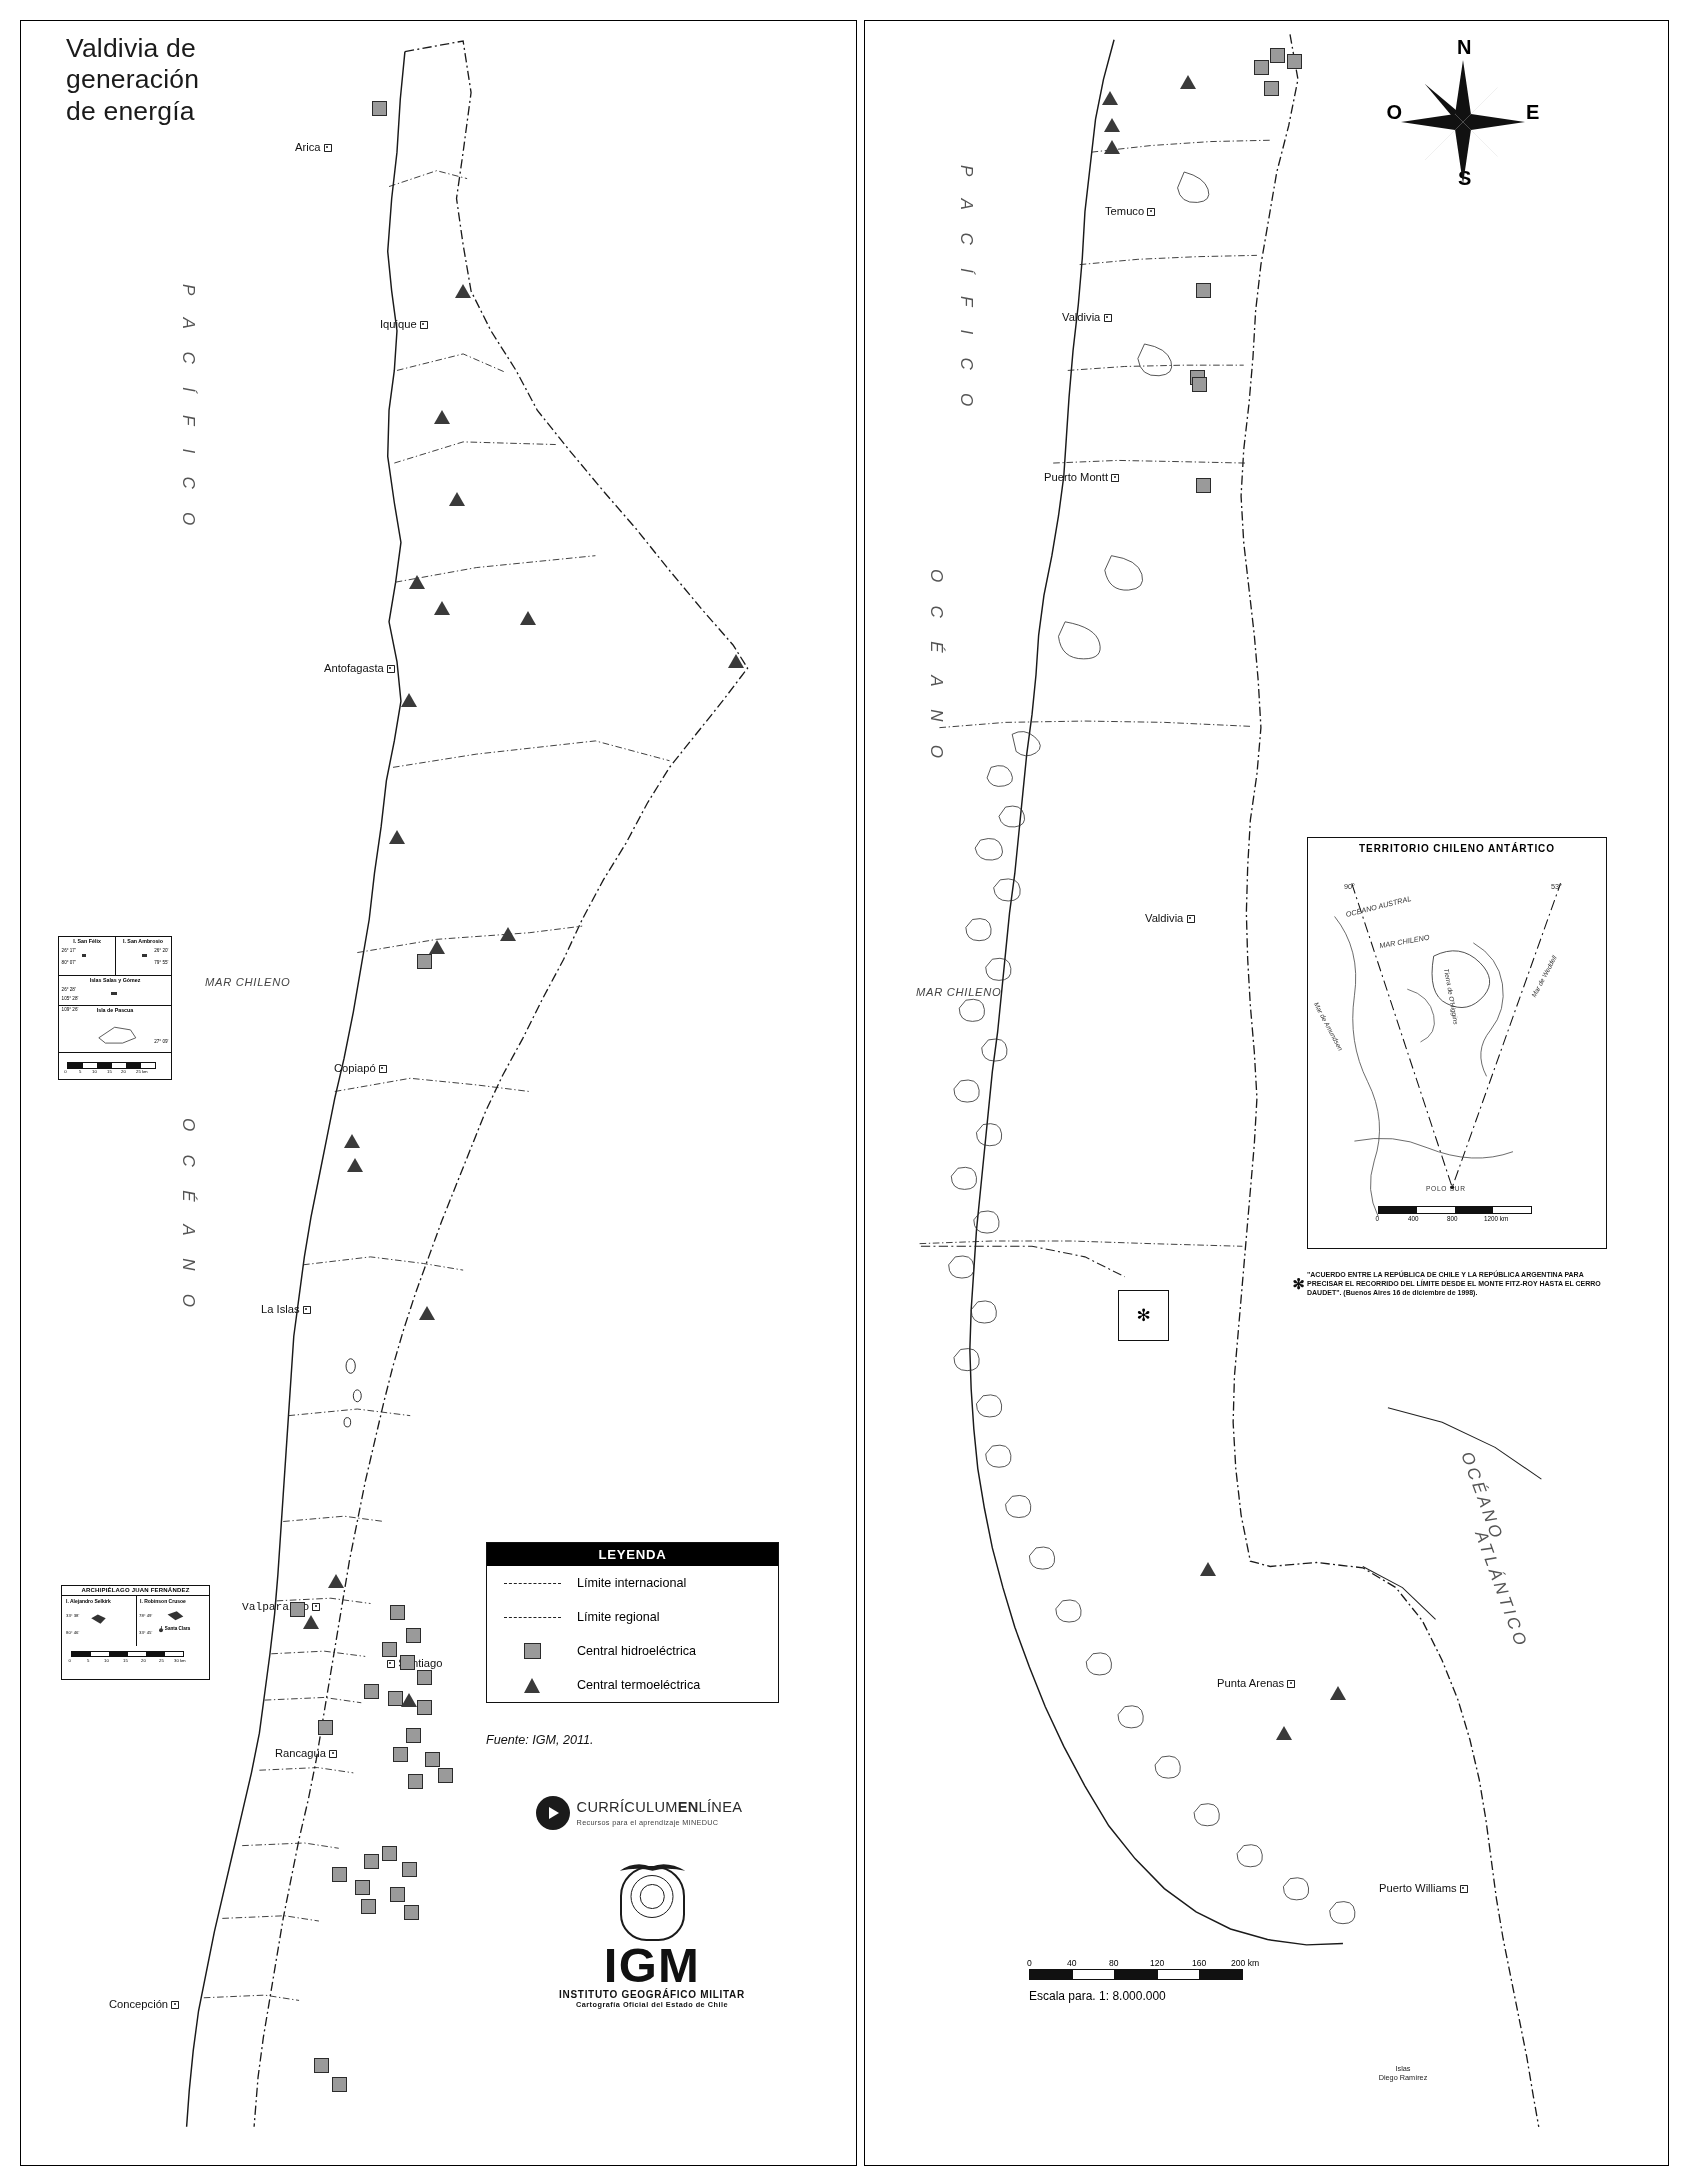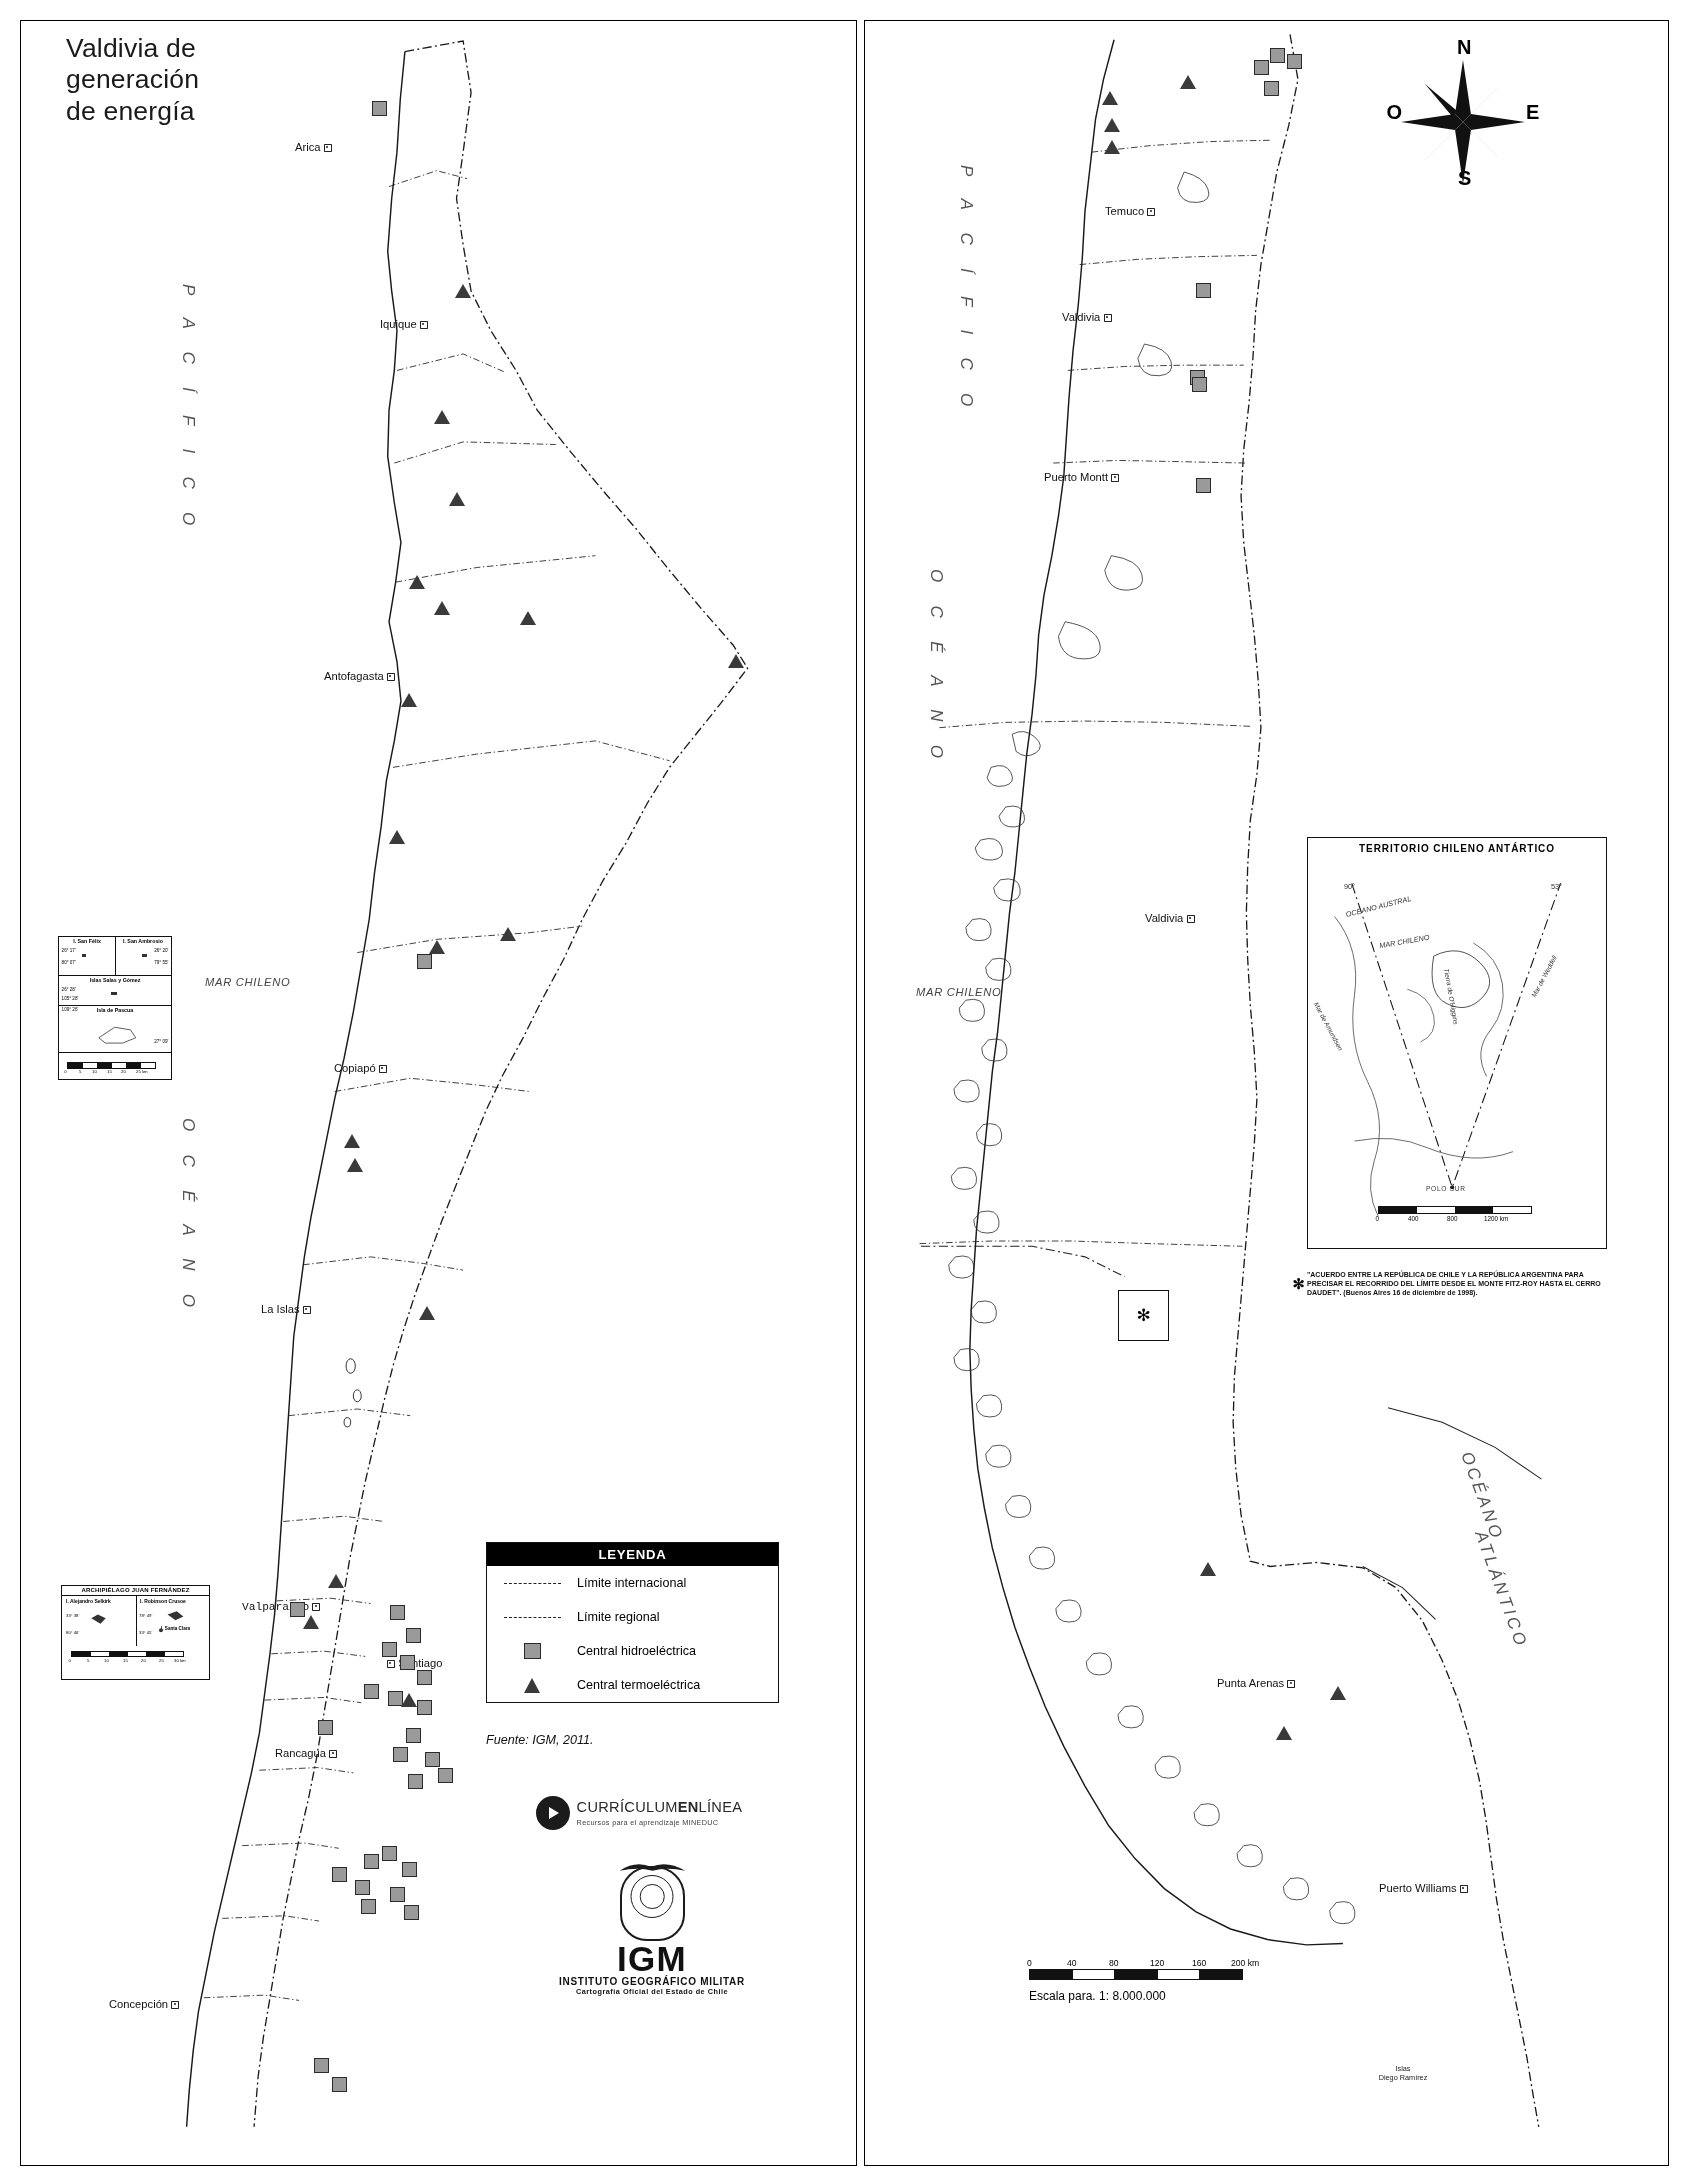--- a/index.html
+++ b/index.html
@@ -43,21 +43,21 @@
   #curriculum .cl-t1{font-size:14.6px;letter-spacing:0.3px;color:#2a2a2a;}
   #curriculum .cl-t1 b{font-weight:bold;text-align:center;}
   #curriculum .cl-t2{font-size:7.3px;color:#444;letter-spacing:0.3px;}
 
   
   #igm{position:absolute;left:543px;top:1866px;width:218px;text-align:center;}
   #igm .crest{width:61px;height:71px;margin:0 auto;border:2px solid #1b1b1b;border-radius:30px 30px 26.5px 26.5px;position:relative;background:#fff;}
   #igm .crest:before{content:"";position:absolute;left:50%;top:6.6px;transform:translateX(-50%);width:41px;height:41px;border:1.3px solid #1b1b1b;border-radius:50%;}
   #igm .crest:after{content:"";position:absolute;left:50%;top:16px;transform:translateX(-50%);width:22.5px;height:22.5px;border:1.3px solid #1b1b1b;border-radius:50%;}
   #igm .wings{position:absolute;left:-4px;top:-9.3px;width:69px;height:17px;}
-  #igm .igm-big{font-size:35px;font-weight:bold;letter-spacing:1.3px;line-height:0.95;margin-top:1.3px;color:#111;}
+  #igm .igm-big{font-size:49px;font-weight:bold;letter-spacing:1.3px;line-height:0.95;margin-top:1.3px;color:#111;}
   #igm .igm-s1{font-size:10px;letter-spacing:0.7px;color:#111;font-weight:bold;}
   #igm .igm-s2{font-size:7.3px;letter-spacing:0.5px;color:#111;font-weight:bold;}
 
   
   #inset-islands{position:absolute;left:58px;top:936px;width:112px;height:142px;border:1.3px solid #111;background:#fff;font-size:5.3px;}
   #inset-islands .row{border-bottom:0.7px solid #111;position:relative;}
   #inset-islands .cellhead{font-weight:bold;font-size:5.3px;text-align:center;}
   #inset-islands .vline{position:absolute;left:50%;top:0;bottom:0;width:0.7px;background:#111;}
 
   
@@ -205,21 +205,21 @@
 
   <div class="ocean-label" style="left:976px;top:165px;transform:rotate(90deg);transform-origin:left top;">P A C Í F I C O</div>
   <div class="ocean-label" style="left:946px;top:569px;transform:rotate(90deg);transform-origin:left top;">O C É A N O</div>
   <div class="ocean-label" style="left:1475px;top:1449px;transform:rotate(70deg);transform-origin:left top;letter-spacing:3.3px;">OCÉANO</div>
   <div class="ocean-label" style="left:1489px;top:1528px;transform:rotate(70deg);transform-origin:left top;letter-spacing:3.3px;">ATLÁNTICO</div>
   <div class="mar-chileno" style="left:916px;top:986px;">MAR CHILENO</div>
 
   <div id="cities-left">
       <div class="city" style="left: 295px; top: 141px;"><span>Arica</span><span class="dot"></span></div>
       <div class="city" style="left: 380px; top: 318px;"><span>Iquique</span><span class="dot"></span></div>
-      <div class="city" style="left: 324px; top: 662px; margin-top: 8px;"><span>Antofagasta</span><span class="dot"></span></div>
+      <div class="city" style="left: 324px; top: 662px;"><span>Antofagasta</span><span class="dot"></span></div>
       <div class="city" style="left: 334px; top: 1062px;"><span>Copiapó</span><span class="dot"></span></div>
       <div class="city" style="left: 261px; top: 1303px;"><span>La Islas</span><span class="dot"></span></div>
       <div class="city" style="left: 242px; top: 1601px; font-family: Liberation Mono, monospace;"><span>Valparaíso</span><span class="dot"></span></div>
       <div class="city left-dot" style="left: 387px; top: 1657px;"><span class="dot"></span><span>Santiago</span></div>
       <div class="city" style="left: 275px; top: 1747px;"><span>Rancagua</span><span class="dot"></span></div>
       <div class="city" style="left: 109px; top: 1998px;"><span>Concepción</span><span class="dot"></span></div>
     </div>
   <div id="cities-right">
       <div class="city" style="left: 1105px; top: 205px;"><span>Temuco</span><span class="dot"></span></div>
       <div class="city" style="left: 1062px; top: 311px;"><span>Valdivia</span><span class="dot"></span></div>

